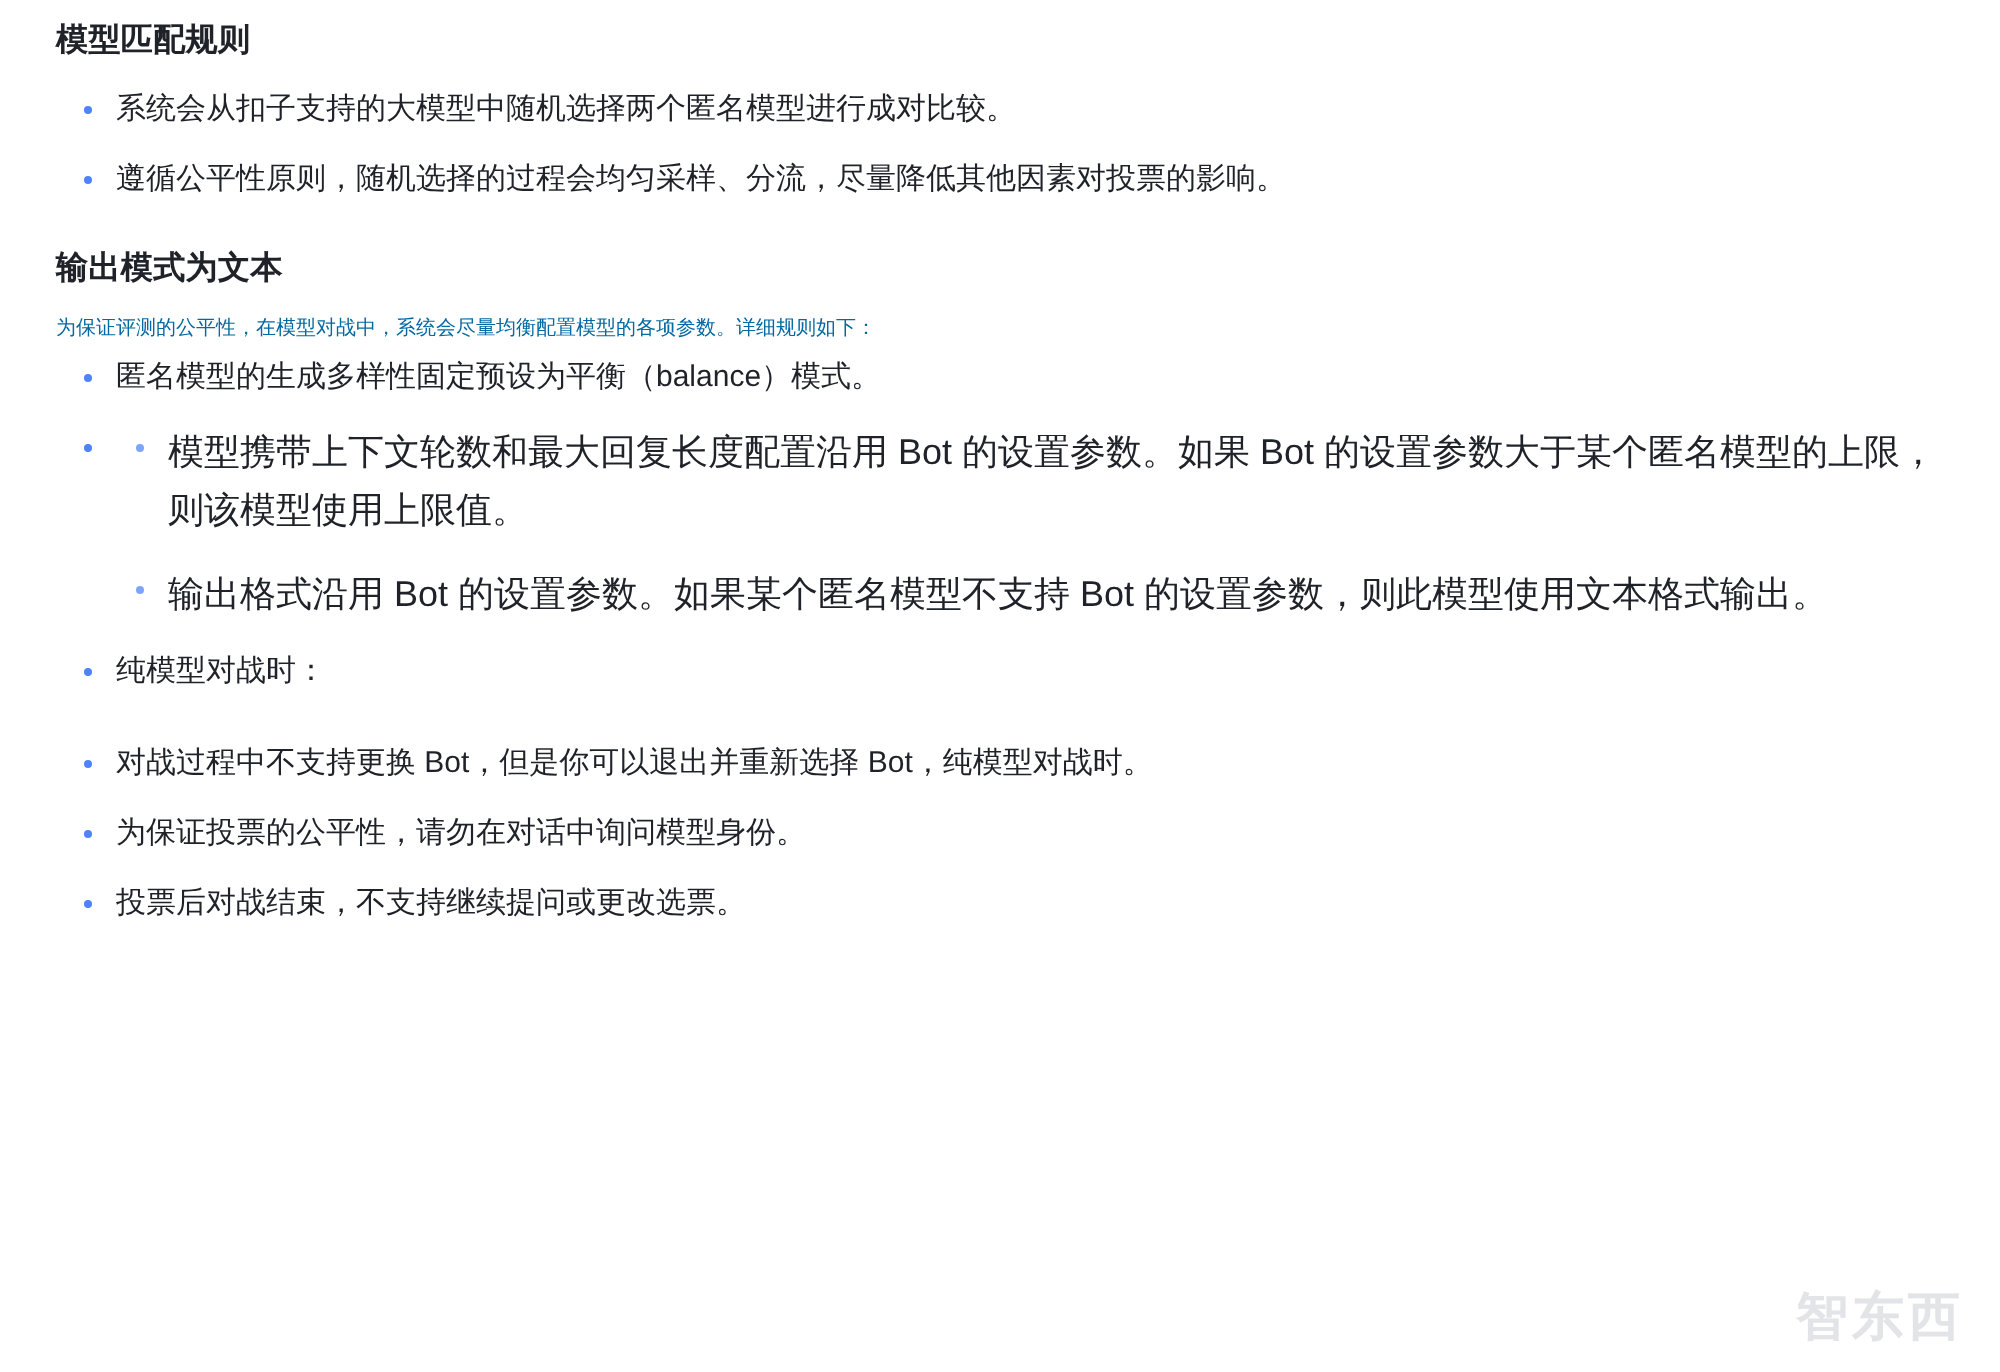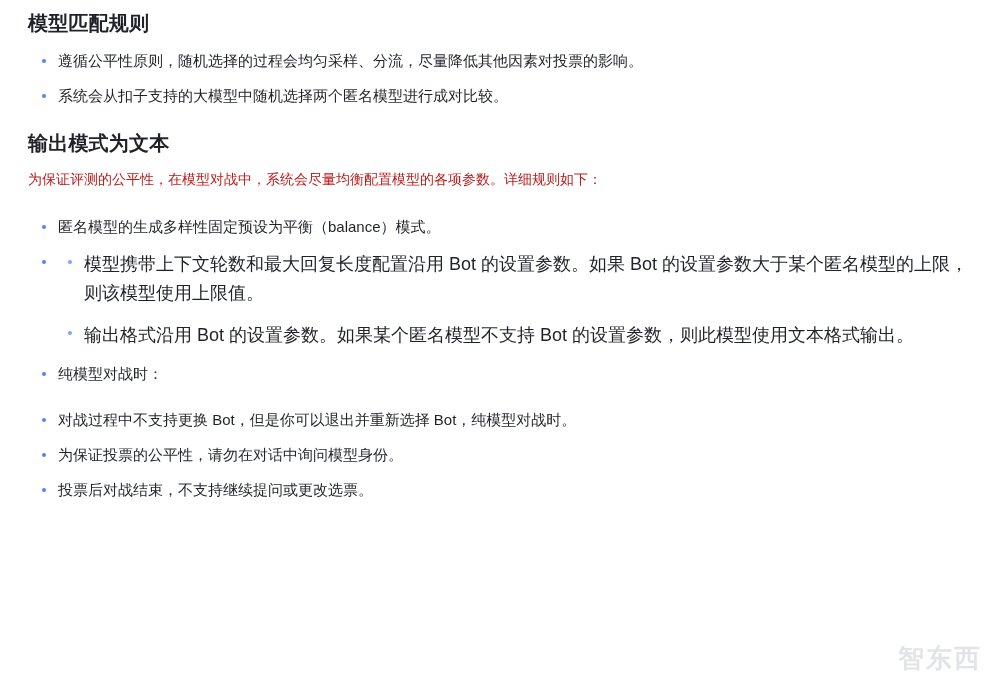--- a/index.html
+++ b/index.html
@@ -10,32 +10,32 @@
     background: #ffffff;
     font-family: "Liberation Sans", "DejaVu Sans", sans-serif;
     color: #1f2329;
     overflow: hidden;
     position: relative;
   }
   .doc {
     padding: 10px 28px 0 28px;
   }
   h2.section-title {
-    font-size: 20px;
+    font-size: 16px;
     font-weight: bold;
     color: #1f2329;
     margin: 0 0 12px 0;
     letter-spacing: 0.2px;
   }
   .sec-gap { height: 22px; }
   p.para {
-    font-size: 14px;
+    font-size: 10px;
     line-height: 1.55;
-    color: #b91c1c;
-    margin: 0 0 24px 0;
+    color: #0369a1;
+    margin: 0 0 4px 0;
   }
   ul.lvl1 {
     list-style: none;
     margin: 0;
     padding: 0 0 0 0;
   }
   ul.lvl1 > li {
     position: relative;
     padding-left: 30px;
     font-size: 15px;
@@ -92,24 +92,24 @@
 </style>
 </head>
 <body>
 
 <div class="doc">
 
   <div class="block">
     <h2 class="section-title">模型匹配规则</h2>
     <ul class="lvl1">
       <li>
-        <span>遵循公平性原则，随机选择的过程会均匀采样、分流，尽量降低其他因素对投票的影响。</span>
+        <span>系统会从扣子支持的大模型中随机选择两个匿名模型进行成对比较。</span>
       </li>
       <li>
-        <span>系统会从扣子支持的大模型中随机选择两个匿名模型进行成对比较。</span>
+        <span>遵循公平性原则，随机选择的过程会均匀采样、分流，尽量降低其他因素对投票的影响。</span>
       </li>
     </ul>
   </div>
 
   <div class="sec-gap"></div>
 
   <div class="block">
     <h2 class="section-title">输出模式为文本</h2>
     <p class="para">为保证评测的公平性，在模型对战中，系统会尽量均衡配置模型的各项参数。详细规则如下：</p>
     <ul class="lvl1">

